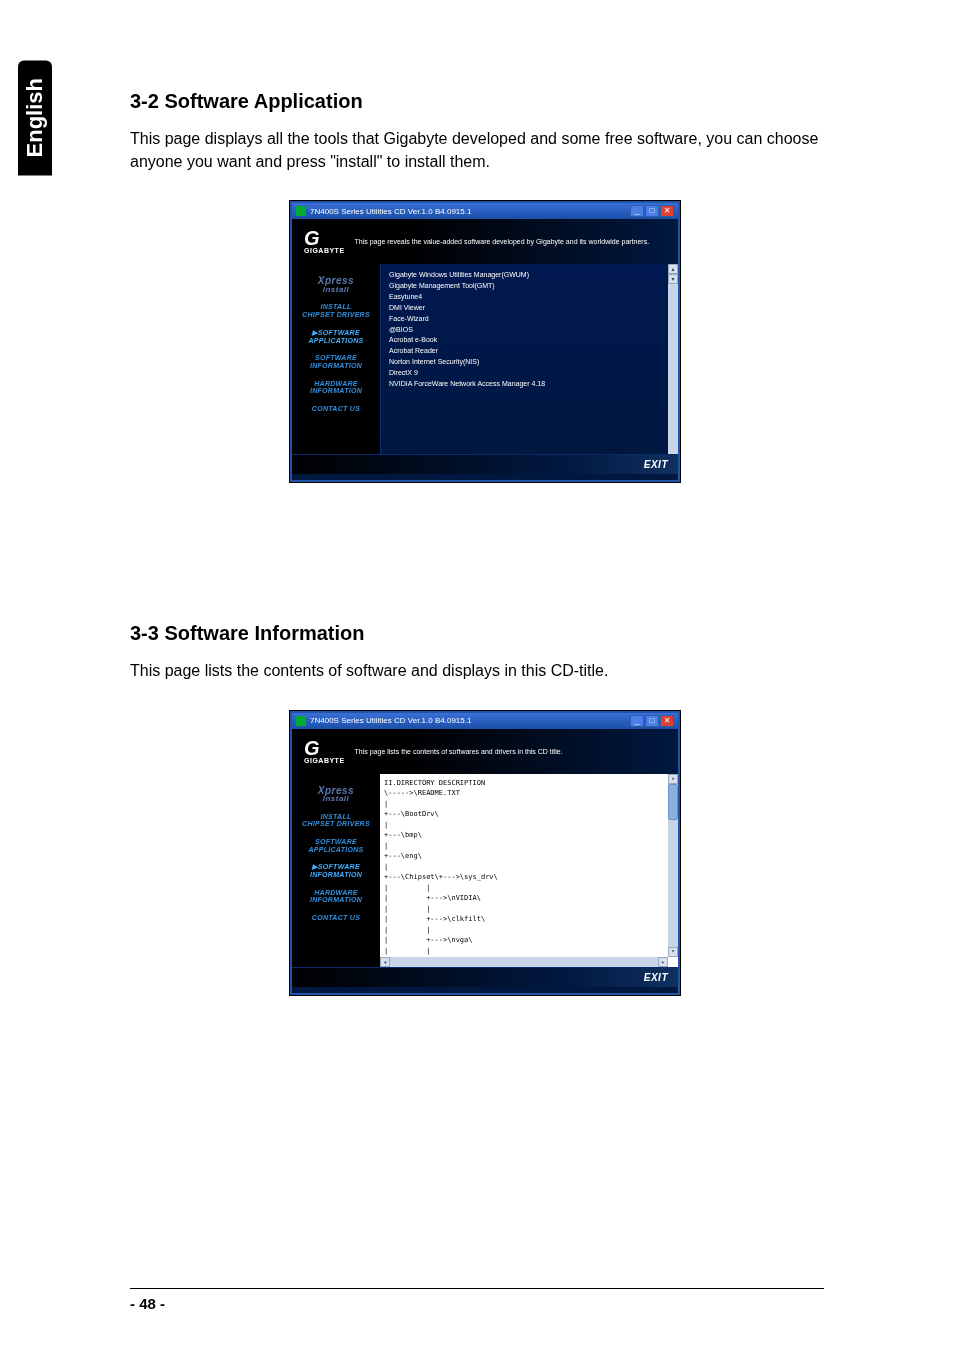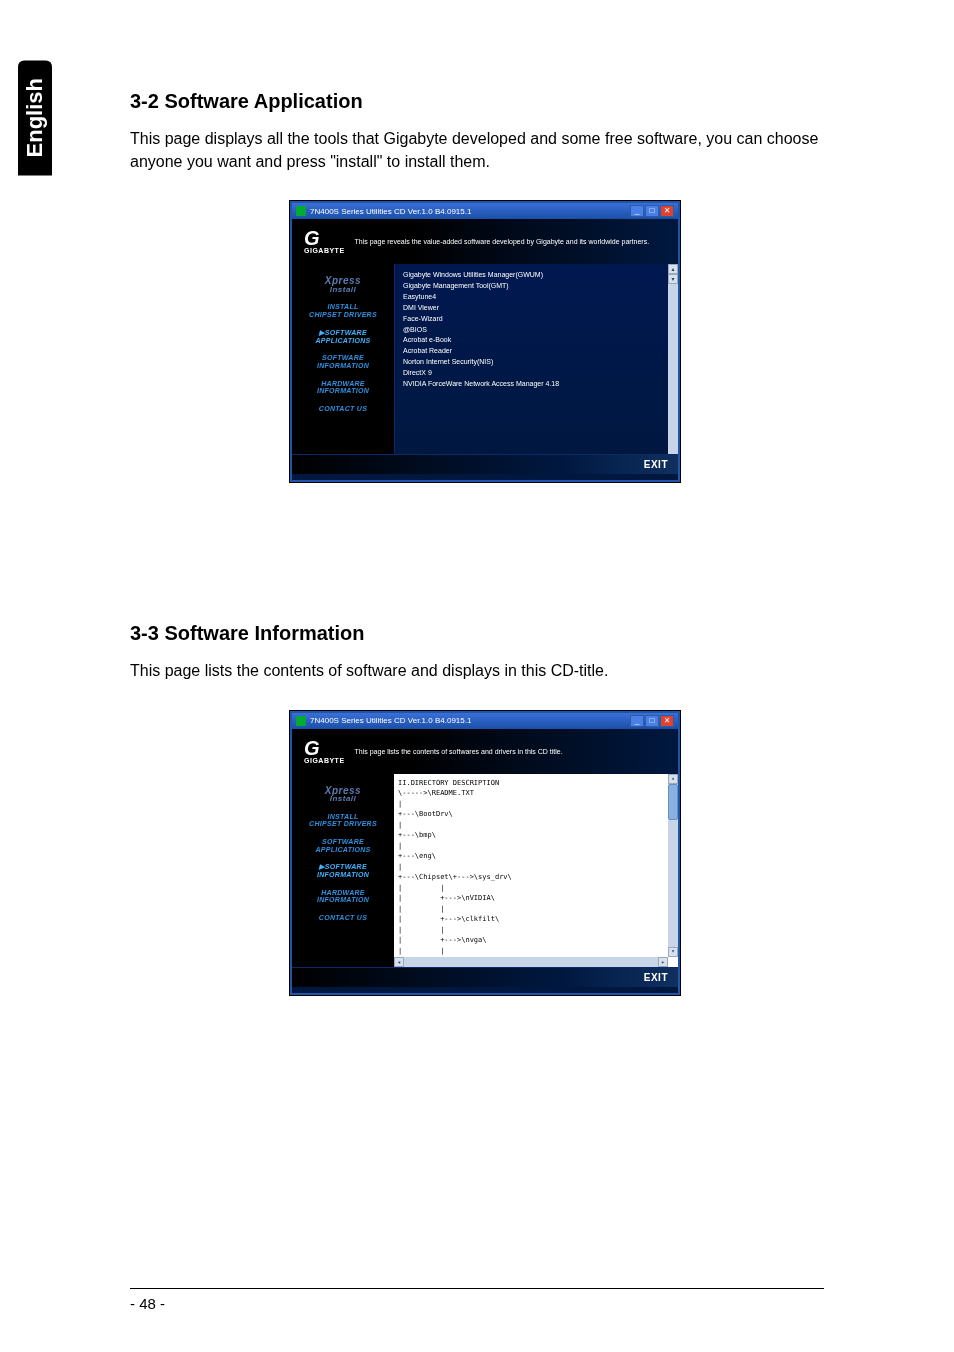--- a/index.html
+++ b/index.html
@@ -123,21 +123,21 @@
       color: #fff;
       font-size: 7px;
       line-height: 1.3;
     }
     .main-area {
       display: flex;
       background: linear-gradient(to right, #000 0%, #000 28%, #001840 100%);
       min-height: 190px;
     }
     .sidebar {
-      width: 102px;
+      width: 88px;
       padding: 6px 0;
     }
     .side-item {
       padding: 4px 6px;
       text-align: center;
       margin: 2px 0;
     }
     .side-item.xpress {
       font-style: italic;
       color: #5a7ab0;
@@ -255,20 +255,21 @@
     }
     .footer-band {
       background: linear-gradient(to right, #000 0%, #001840 70%, #103060 100%);
       padding: 4px 10px;
       text-align: right;
       border-top: 1px solid #0a2a6a;
     }
     .exit-btn {
       color: #fff;
       font-weight: bold;
+      font-style: italic;
       font-size: 10px;
       letter-spacing: 0.5px;
     }
     .bottom-spacer {
       height: 6px;
       background: #001840;
     }
     .page-footer {
       position: absolute;
       bottom: 40px;
@@ -277,20 +278,21 @@
       border-top: 1px solid #000;
       padding-top: 6px;
       display: flex;
       font-size: 15px;
     }
     .footer-left {
       width: 50%;
     }
     .footer-center {
       text-align: right;
+      font-weight: bold;
     }
     .sec2 {
       margin-top: 11px;
     }
   </style>
 </head>
 <body>
 
 <div class="side-tab">English</div>
 

